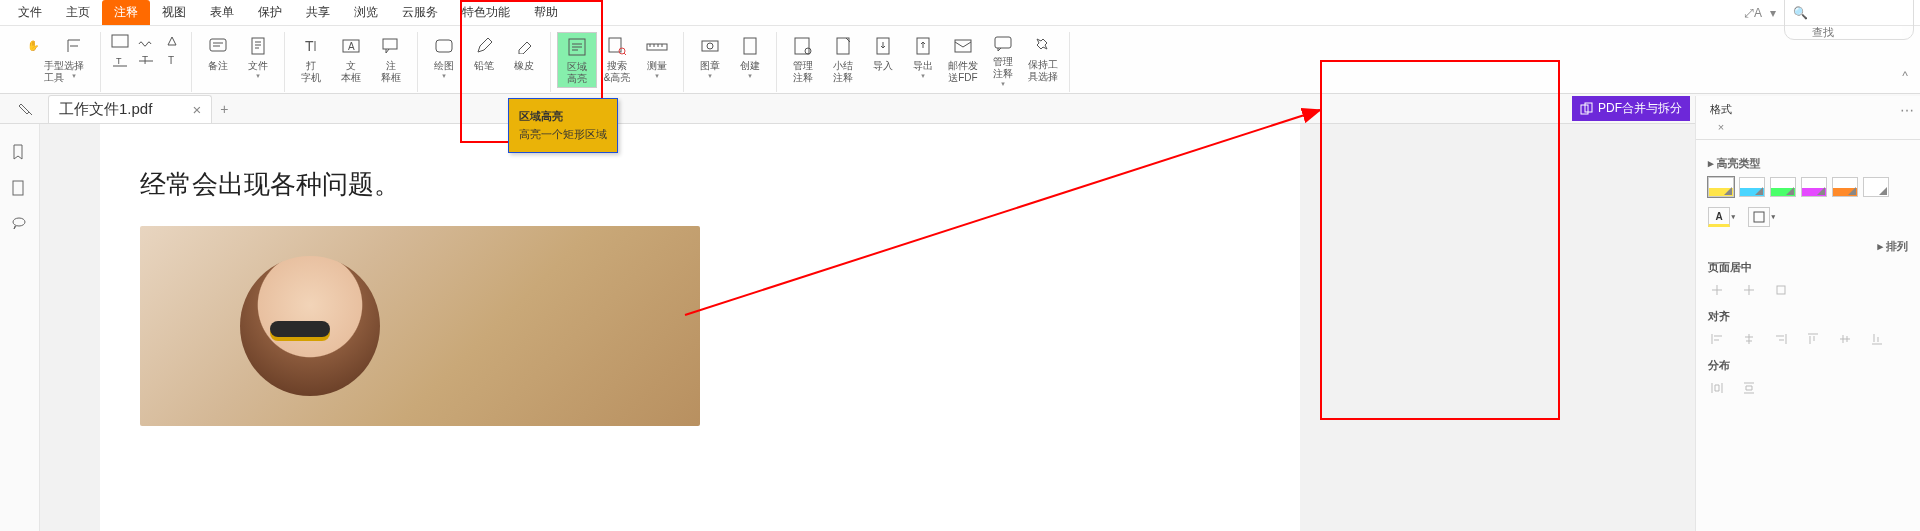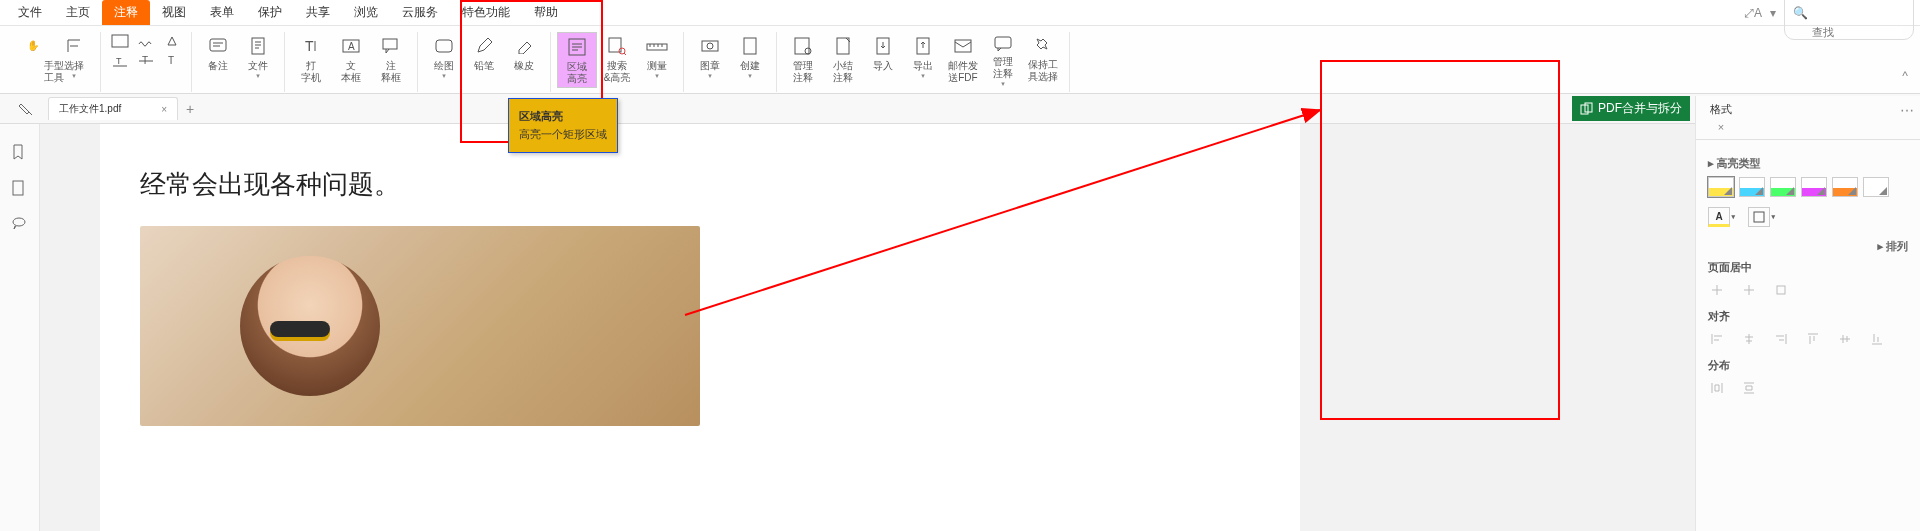--- a/index.html
+++ b/index.html
@@ -8,46 +8,46 @@
 .menu-item{padding:4px 12px;cursor:pointer;font-size:12px;}
 .menu-item.active{background:#ff6a00;color:#fff;border-radius:3px 3px 0 0;}
 .search-area{margin-left:auto;display:flex;align-items:center;gap:8px;color:#888;}
 .search-box{display:flex;align-items:center;gap:4px;border:1px solid #ddd;border-radius:10px;padding:1px 8px;width:130px;}
 .search-box input{border:none;outline:none;width:90px;font-size:11px;margin-top:38px;}
 .ribbon{height:68px;display:flex;align-items:flex-start;padding:6px 8px;border-bottom:1px solid #dcdcdc;background:#fefefe;gap:0;}
 .rgroup{display:flex;align-items:flex-start;padding:0 6px;border-right:1px solid #e5e5e5;height:60px;}
 .rgroup:last-child{border-right:none;}
 .rbtn{display:flex;flex-direction:column;align-items:center;justify-content:flex-start;width:40px;height:56px;padding-top:2px;cursor:pointer;text-align:center;font-size:10px;color:#555;line-height:1.2;}
 .rbtn .ic{width:24px;height:24px;display:flex;align-items:center;justify-content:center;margin-bottom:2px;}
-.rbtn.sel{background:#f0abfc;border:1px solid #ccc;}
+.rbtn.sel{background:#86efac;border:1px solid #ccc;}
 .rbtn .drop{font-size:7px;color:#888;}
 .iconrow{display:flex;flex-direction:column;gap:2px;}
 .mini-ic{width:26px;height:18px;display:flex;align-items:center;justify-content:center;cursor:pointer;}
 .tabbar{height:30px;display:flex;align-items:center;background:#f8f8f8;border-bottom:1px solid #ddd;padding-left:8px;}
-.filetab{display:flex;align-items:center;background:#fff;border:1px solid #ddd;border-bottom:none;padding:4px 10px;gap:40px;font-size:10px;border-radius:3px 3px 0 0;}
+.filetab{display:flex;align-items:center;background:#fff;border:1px solid #ddd;border-bottom:none;padding:4px 10px;gap:40px;font-size:15px;border-radius:3px 3px 0 0;}
 .filetab .close{color:#888;cursor:pointer;}
 .addtab{margin-left:8px;color:#888;cursor:pointer;font-size:14px;}
 .brush-ic{margin-left:10px;color:#666;}
 .workspace{display:flex;height:407px;}
 .leftbar{width:40px;background:#fafafa;border-right:1px solid #e5e5e5;display:flex;flex-direction:column;align-items:center;gap:18px;padding-top:20px;}
 .leftbar .lic{width:18px;height:18px;color:#666;cursor:pointer;}
 .canvas{flex:1;position:relative;background:#f2f2f2;overflow:hidden;}
 .page{position:absolute;left:60px;top:0;width:1200px;height:500px;background:#fff;padding:40px 40px;}
 .page .txt{font-size:26px;line-height:1.6;color:#222;}
 .page .img{margin-top:20px;width:560px;height:200px;background:linear-gradient(135deg,#e8d5c0 0%,#d4b896 35%,#c9a878 60%,#b89060 100%);border-radius:2px;position:relative;overflow:hidden;}
 
 .page .img::before{content:"";position:absolute;left:100px;top:30px;width:140px;height:140px;background:radial-gradient(circle at 50% 35%,#f2d4b8 0%,#e8c0a0 45%,#8b5a3c 46%,#6b4028 80%);border-radius:50%;}
 .page .img::after{content:"";position:absolute;left:130px;top:95px;width:60px;height:16px;background:#2a2a2a;border-radius:8px;box-shadow:0 4px 0 #d4a000;}
 .tooltip{position:absolute;left:508px;top:98px;background:#eab308;border:1px solid #1d4ed8;box-shadow:2px 2px 4px rgba(0,0,0,.2);padding:9px 10px;font-size:11px;line-height:1.6;z-index:50;}
 .tooltip .tt-title{font-weight:bold;}
 .redbox1{position:absolute;border:2px solid #f00;z-index:40;pointer-events:none;}
 .rb1{left:460px;top:0px;width:143px;height:143px;}
 .rb2{left:1320px;top:60px;width:240px;height:360px;}
 .arrow{position:absolute;z-index:45;pointer-events:none;}
-.merge-btn{position:absolute;right:230px;top:96px;background:#15803d;color:#fff;padding:4px 8px;font-size:12px;display:flex;align-items:center;gap:4px;z-index:30;}
+.merge-btn{position:absolute;right:230px;top:96px;background:#6d28d9;color:#fff;padding:4px 8px;font-size:12px;display:flex;align-items:center;gap:4px;z-index:30;}
 .panel{position:absolute;right:0;top:96px;width:225px;height:435px;background:#fcfcfc;border-left:1px solid #e5e5e5;}
 .panel-tab{display:flex;border-bottom:1px solid #e0e0e0;padding:4px 8px;}
 .panel-tab .ptab{font-size:11px;padding:2px 6px;display:flex;align-items:center;gap:4px;flex-direction:column;}
 .panel-tab .pclose{color:#888;cursor:pointer;}
 .psection{padding:8px 12px;font-size:11px;font-weight:bold;}
 .psection .pshdr{color:#666;margin:8px 0 6px;font-size:11px;}
 .swatches{display:flex;gap:5px;flex-wrap:wrap;}
 .swatch{width:26px;height:20px;border:1px solid #ccc;position:relative;cursor:pointer;}
 .swatch::after{content:"";position:absolute;right:1px;bottom:1px;width:8px;height:8px;background:#888;clip-path:polygon(100% 0,100% 100%,0 100%);}
 .sw-yellow{background:linear-gradient(#fff 55%,#ffe54a 55%);}

